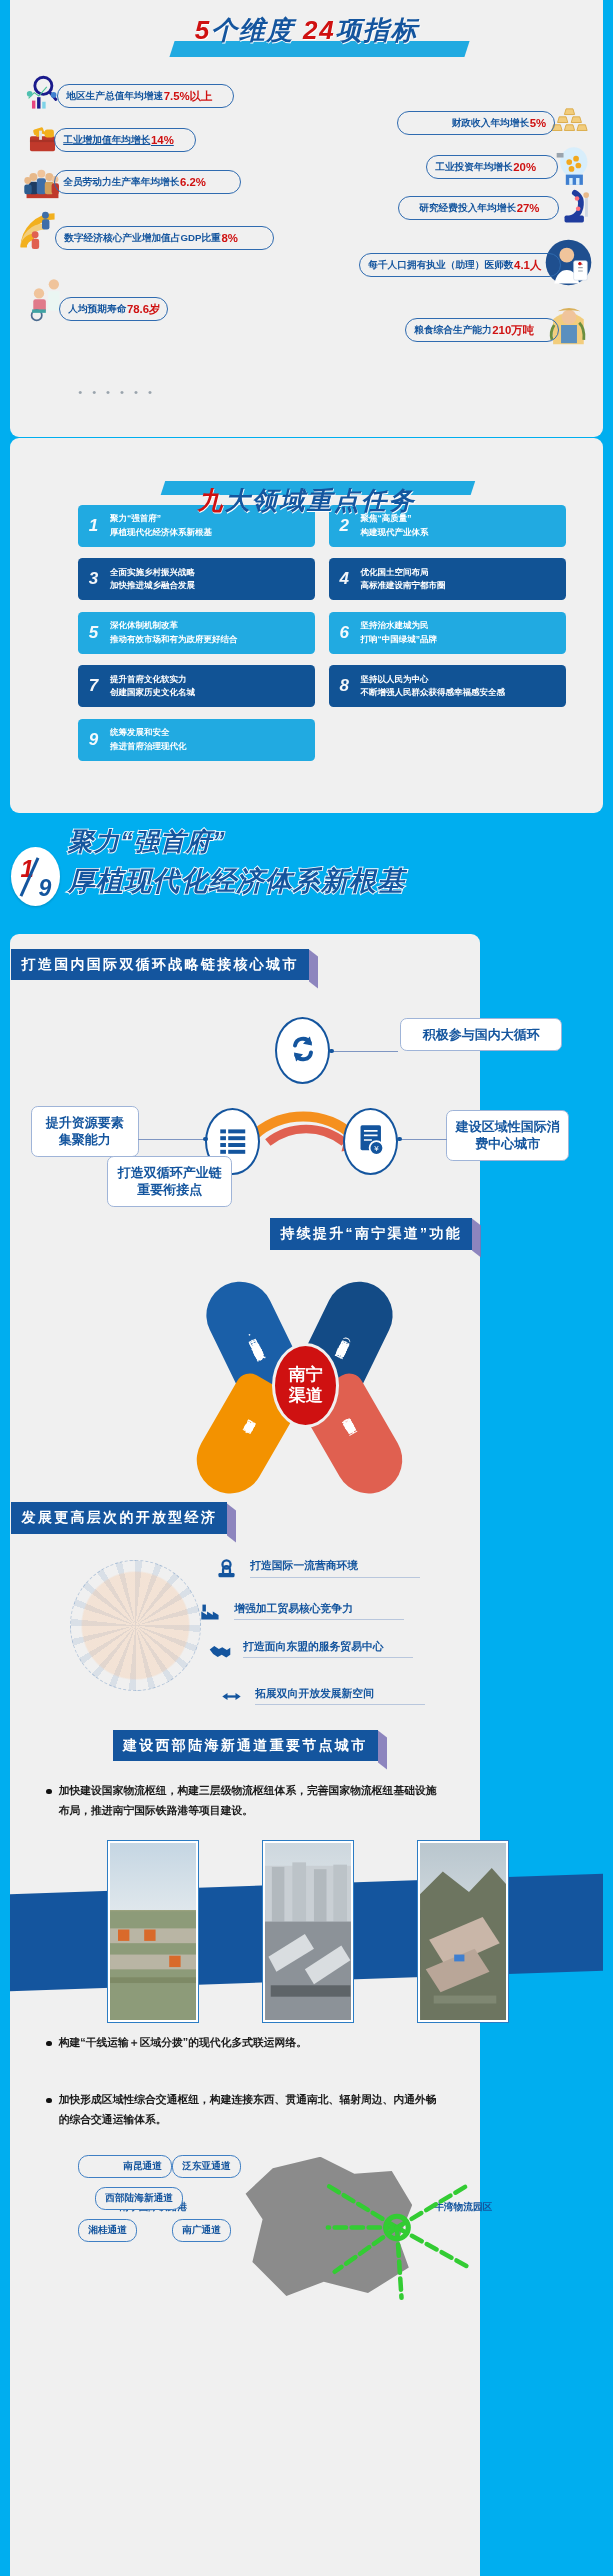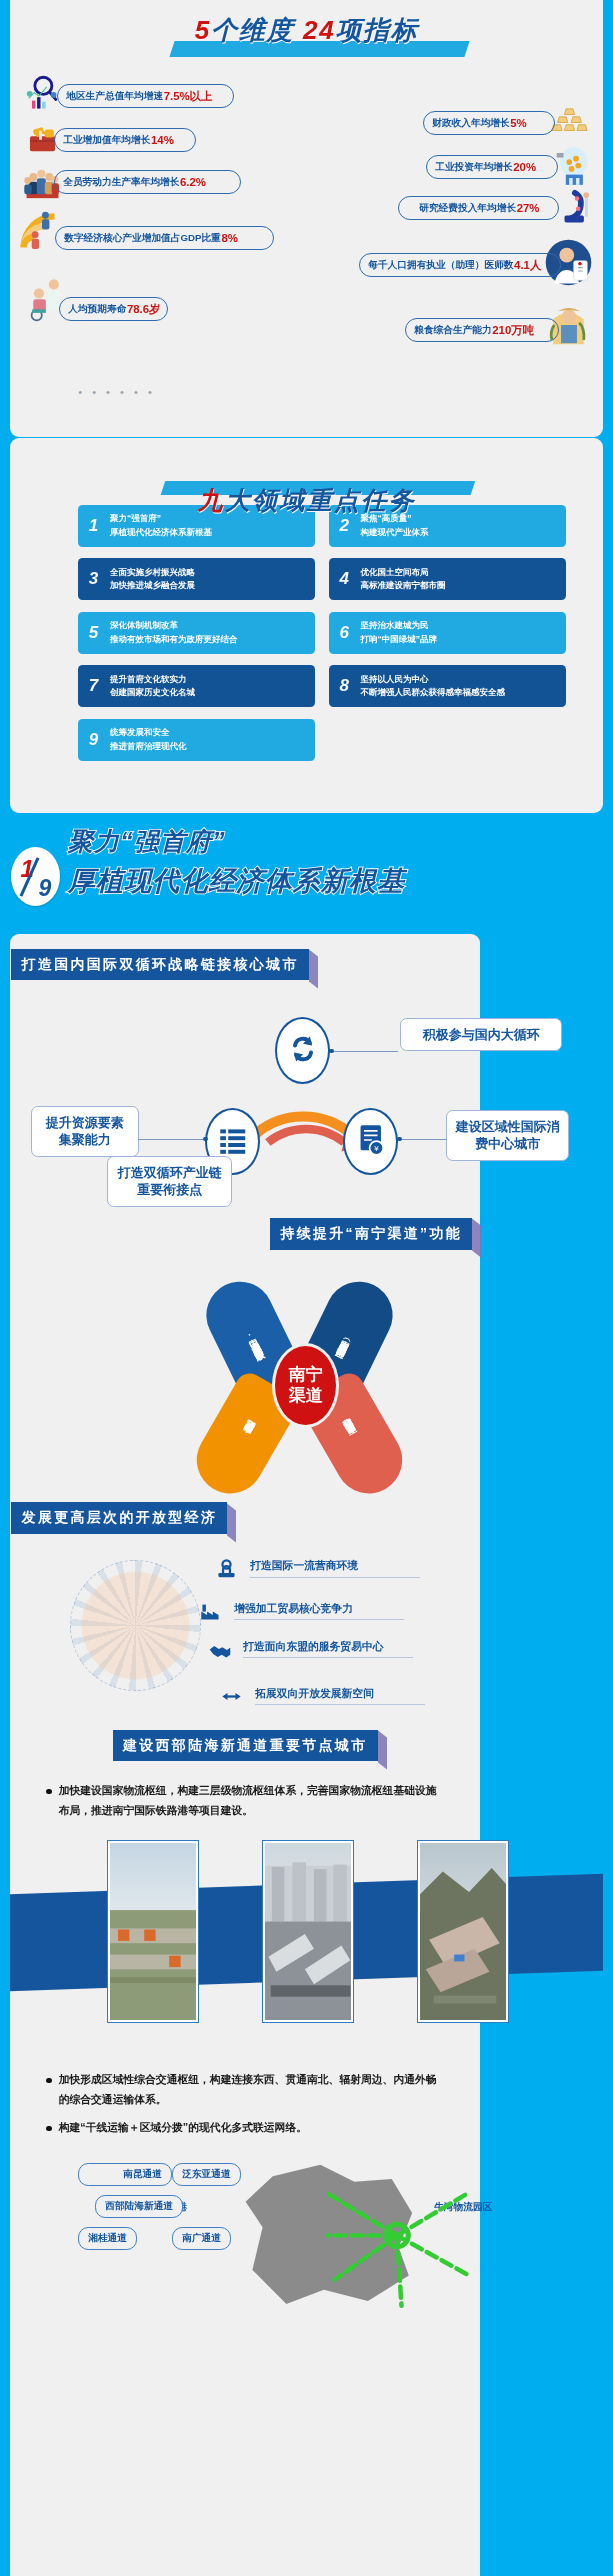--- a/index.html
+++ b/index.html
@@ -350,36 +350,36 @@
         <g fill="#f2cd7d" stroke="#d8a63e" stroke-width="1.5">
           <polygon points="30,12 42,12 45,22 27,22"></polygon>
           <polygon points="18,26 30,26 33,36 15,36"></polygon>
           <polygon points="42,26 54,26 57,36 39,36"></polygon>
           <polygon points="8,40 20,40 23,50 5,50"></polygon>
           <polygon points="30,40 42,40 45,50 27,50"></polygon>
           <polygon points="52,40 64,40 67,50 49,50"></polygon>
         </g>
       </svg>
     </div>
-    <div class="pill" style="right:48px; top:43px; width:132px;">
+    <div class="pill" style="right:48px; top:43px; width:158px;justify-content:flex-end;">
       <span>财政收入年均增长</span>
         <span class="hl">5%</span>
     </div>
 
     <div class="ico" style="left:11.4px; top:49px;">
       <svg viewBox="0 0 72 72" width="41" height="41" aria-hidden="true">
         <rect x="14" y="34" width="44" height="26" rx="3" fill="#c0392b"></rect>
         <rect x="14" y="40" width="44" height="4" fill="#a93226"></rect>
         <path d="M26 34 q10 -14 20 0" fill="none" stroke="#f2b01e" stroke-width="5"></path>
         <rect x="20" y="20" width="18" height="10" rx="3" fill="#f2b01e" transform="rotate(-18 29 25)"></rect>
         <rect x="40" y="22" width="16" height="14" rx="4" fill="#f2b01e"></rect>
         <rect x="30" y="24" width="5" height="16" fill="#dfe4e6"></rect>
       </svg>
     </div>
-    <div class="pill" style="left:44px; top:60px; width:142px;">
+    <div class="pill" style="left:44px; top:60px; width:142px;text-decoration:underline;">
       <span>工业增加值年均增长</span>
         <span class="hl">14%</span>
     </div>
 
     <div class="ico" style="right:11.4px; top:77px;">
       <svg viewBox="0 0 72 72" width="41" height="41" aria-hidden="true">
         <ellipse cx="40" cy="30" rx="24" ry="26" fill="#d8eefb"></ellipse>
         <circle cx="32" cy="30" r="5" fill="#f2a81e"></circle>
         <circle cx="44" cy="24" r="5" fill="#f2a81e"></circle>
         <circle cx="48" cy="36" r="5" fill="#f2a81e"></circle>
@@ -769,28 +769,28 @@
           <polygon points="16,170 110,130 140,176 46,218" fill="#c9b6a8"></polygon>
           <polygon points="10,222 96,186 122,226 36,262" fill="#b9a698"></polygon>
           <rect x="24" y="268" width="110" height="14" fill="#7f8772"></rect>
           <rect x="60" y="196" width="18" height="12" fill="#3f7fd0"></rect>
         </svg>
       </div>
       <div class="photo-cap">牛湾物流园区</div>
     </div>
   </div>
 
+  <div class="bullet">
+    <span class="dot"></span>
+    <span>构建“干线运输＋区域分拨”的现代化多式联运网络。</span>
+  </div>
+
   <div class="bullet" style="margin-top:37px;">
     <span class="dot"></span>
     <span>加快形成区域性综合交通枢纽，构建连接东西、贯通南北、辐射周边、内通外畅的综合交通运输体系。</span>
-  </div>
-
-  <div class="bullet">
-    <span class="dot"></span>
-    <span>构建“干线运输＋区域分拨”的现代化多式联运网络。</span>
   </div>
 
   <div class="map-wrap">
     <div class="map-shape"></div>
 
     <svg width="579" height="187" style="position:absolute; left:0; top:0;" aria-hidden="true" viewBox="0 0 1020 330">
       <g stroke="#33cc33" stroke-width="8" stroke-linecap="round" stroke-dasharray="20 10">
         <line x1="682" y1="158" x2="560" y2="84"></line>
         <line x1="682" y1="158" x2="560" y2="158"></line>
         <line x1="682" y1="158" x2="572" y2="236"></line>

